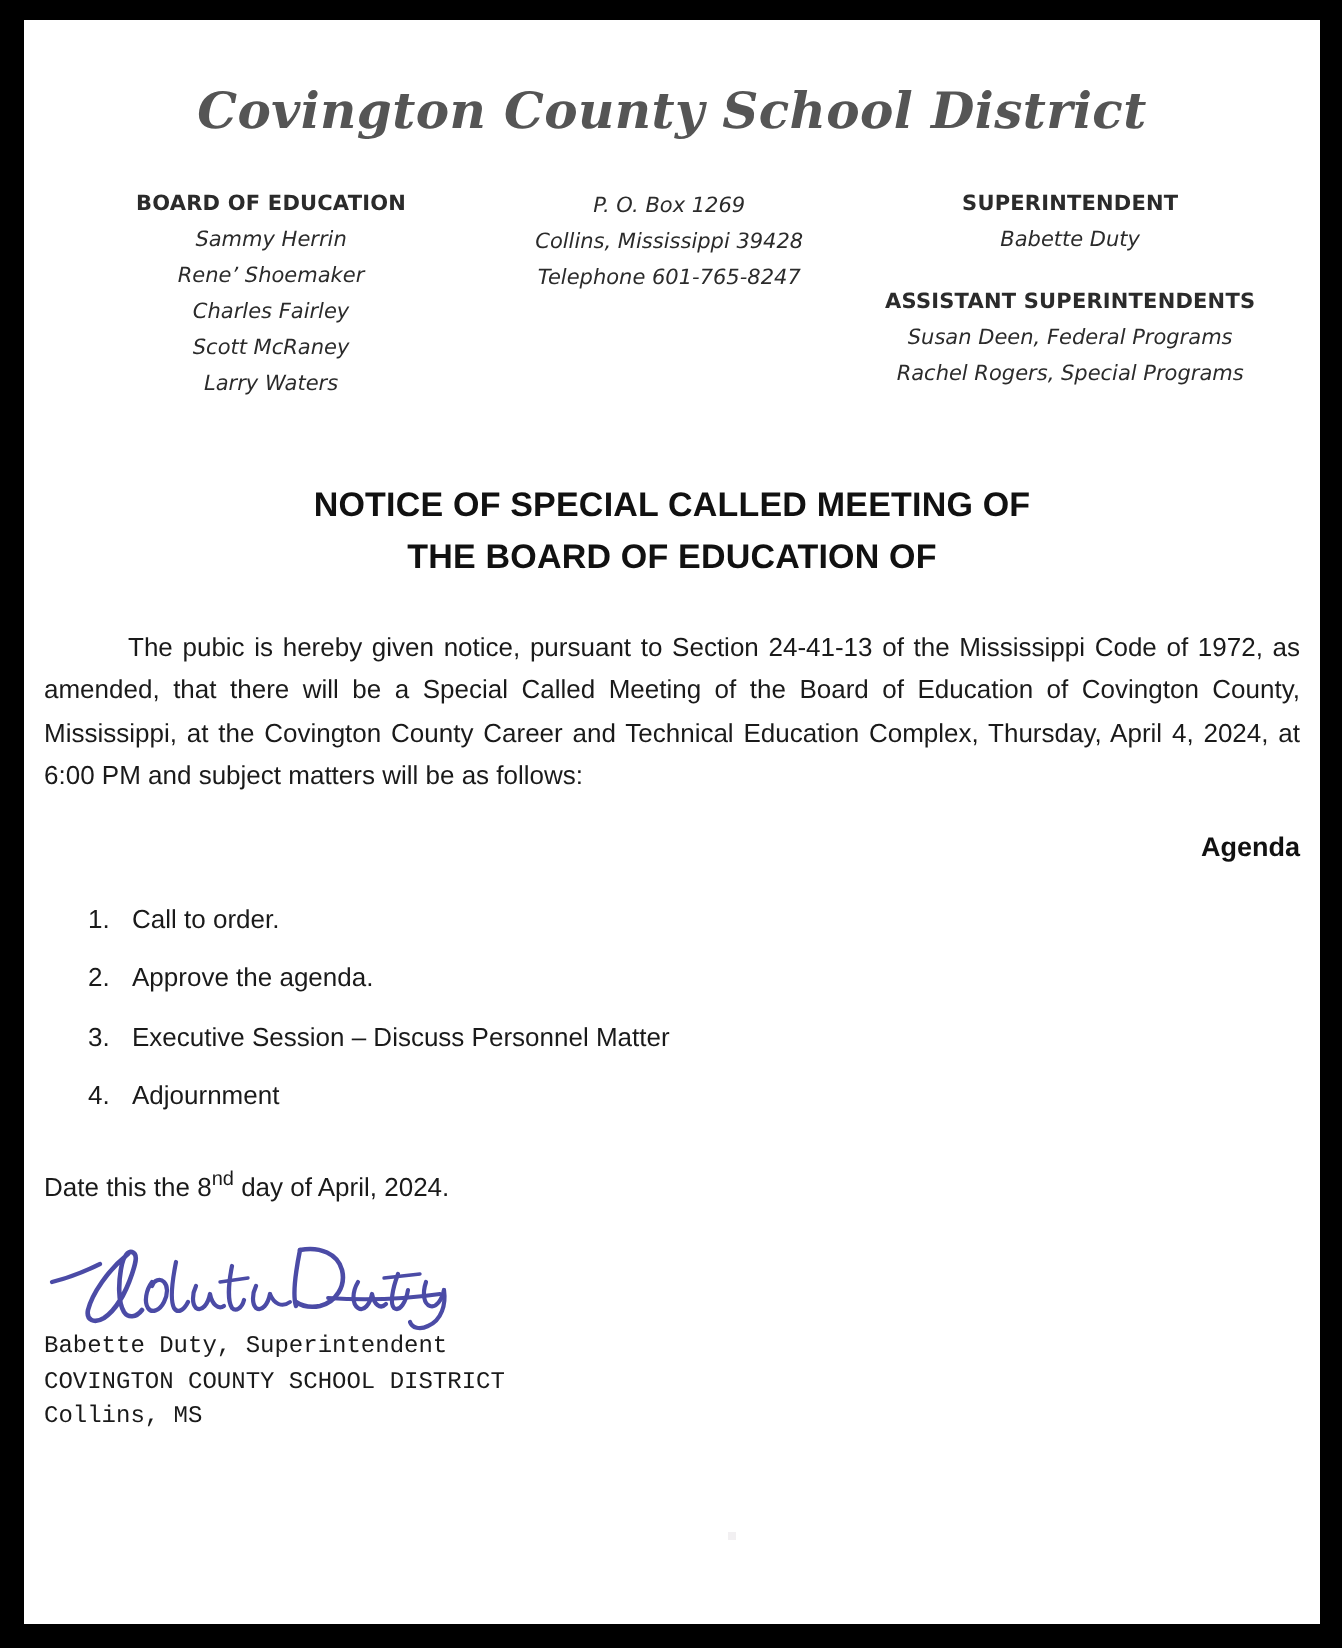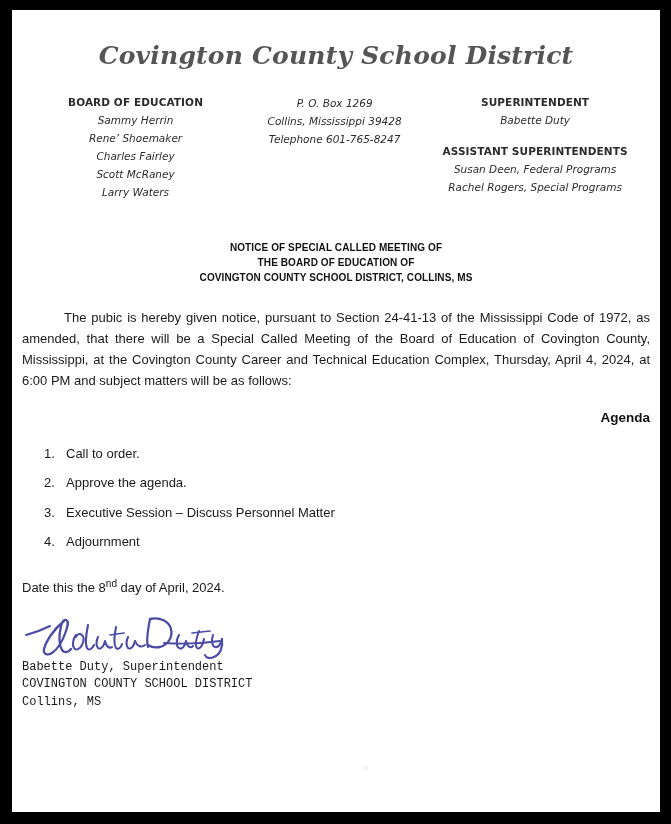--- a/index.html
+++ b/index.html
@@ -70,21 +70,21 @@
   }
   .lh-line { white-space: nowrap; font-style: italic; }
   .lh-gap { height: 13px; }
 
   
   .notice-heading {
     margin-top: 39px;
     text-align: center;
     font-family: "Liberation Sans", sans-serif;
     font-weight: bold;
-    font-size: 10px;
+    font-size: 17px;
     color: #111111;
     line-height: 1.52;
     letter-spacing: 0.1px;
   }
   .notice-heading div { white-space: nowrap; }
 
   
   .body-block {
     margin: 22px 10px 10px 10px;
   }
@@ -200,21 +200,20 @@
         <div class="lh-head">ASSISTANT SUPERINTENDENTS</div>
         <div class="lh-line">Susan Deen, Federal Programs</div>
         <div class="lh-line">Rachel Rogers, Special Programs</div>
       </div>
 
     </div>
 
     <div class="notice-heading">
       <div>NOTICE OF SPECIAL CALLED MEETING OF</div>
       <div>THE BOARD OF EDUCATION OF</div>
-      <div>COVINGTON COUNTY SCHOOL DISTRICT, COLLINS, MS</div>
     </div>
 
     <div class="body-block">
       <p class="body-paragraph">The pubic is hereby given notice, pursuant to Section 24-41-13 of the Mississippi Code of 1972, as amended, that there will be a Special Called Meeting of the Board of Education of Covington County, Mississippi, at the Covington County Career and Technical Education Complex, Thursday, April 4, 2024, at 6:00 PM and subject matters will be as follows:</p>
 
       <div class="agenda-title">Agenda</div>
 
       <ul class="agenda-list">
         <li class="agenda-item">
           <span class="agenda-num">1.</span>

